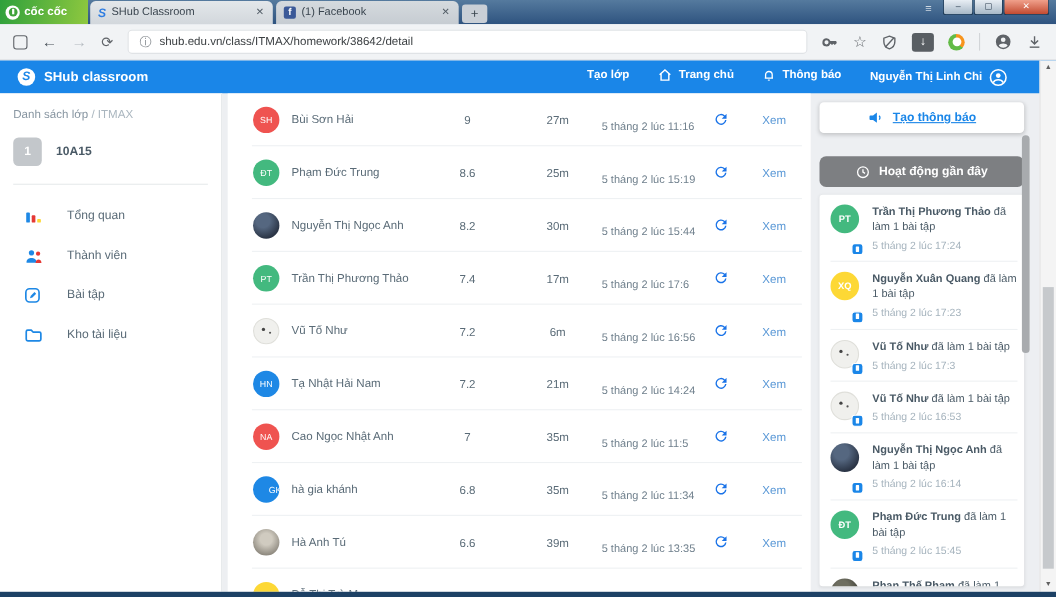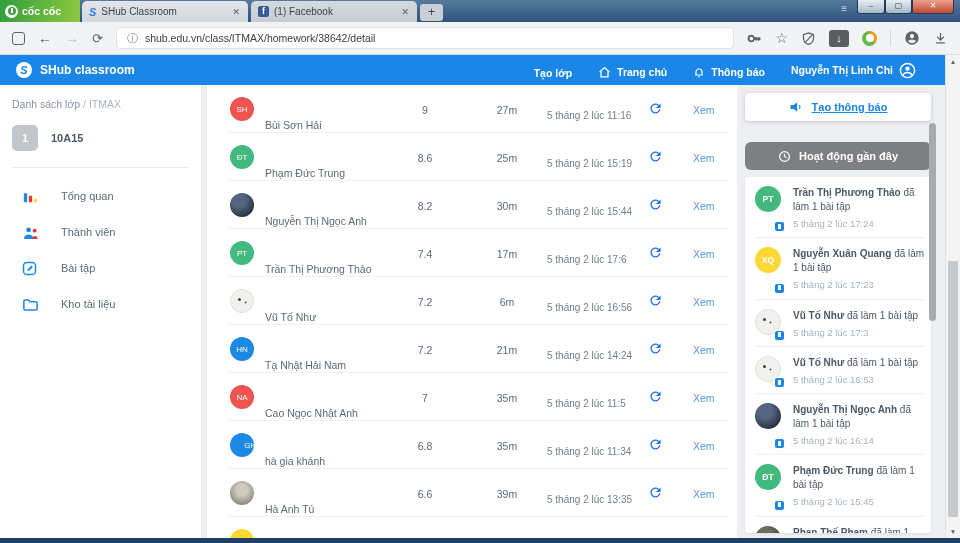--- a/index.html
+++ b/index.html
@@ -53,21 +53,21 @@
     background:conic-gradient(#f7941d 0 130deg,#62bb46 130deg 360deg); position:relative; cursor:pointer;}
   .cc-mini::after { content:""; position:absolute; inset:3.5px; background:#fff; border-radius:50%; }
   .vsep { width:1px; height:16px; background:#d2d5d8; }
 
   
   .appheader { position:absolute; top:55px; left:0; width:960px; height:30px; background:#1a86e8;
     display:flex; align-items:center; padding:0 16px; color:#fff; }
   .brand { display:flex; align-items:center; gap:8px; font-weight:bold; font-size:12px; cursor:pointer;}
   .brand-logo { width:16px; height:16px; background:#fff; border-radius:50%; color:#1a86e8;
     font-weight:800; font-size:11px; text-align:center; line-height:16px; font-style:italic; }
-  .nav { margin-left:auto; display:flex; align-items:flex-end; gap:26px; font-size:10.5px;
+  .nav { margin-left:auto; display:flex; align-items:flex-start; gap:26px; font-size:10.5px;
     font-weight:600; padding-right:28px; }
   .nav-item { display:flex; align-items:center; gap:6px; cursor:pointer; }
 
   
   .content { position:absolute; top:85px; left:0; width:960px; height:489px; background:#edeff2; }
   .sidebar { position:absolute; left:0; top:0; width:202px; height:453px; background:#fff;
     border-right:1px solid #e5e8ea; }
   .crumb { margin:13px 0 0 12px; font-size:10.5px; color:#8795a1; }
   .crumb .cur { color:#aab6bf; }
   .classrow { display:flex; align-items:center; gap:13px; margin:15px 0 0 12px; cursor:pointer;}
@@ -79,21 +79,21 @@
   .menu-item { display:flex; align-items:center; gap:22px; padding:10px 0 10px 22px;
     font-size:11px; color:#5a6b77; cursor:pointer; }
   .mi-icon { width:17px; height:16px; display:flex; align-items:flex-end; }
 
   .main { position:absolute; left:207px; top:0; width:530px; height:453px; background:#fff; overflow:hidden; }
   .rows { list-style:none; }
   .row { position:relative; height:48px; }
   .row::after { content:""; position:absolute; left:22px; right:8px; bottom:0; border-bottom:1px solid #eef1f3; }
   .r-avatar { position:absolute; left:23px; top:12px; width:24px; height:24px; border-radius:50%;
     color:#fff; font-size:8px; font-weight:normal; display:flex; align-items:center; justify-content:center; }
-  .r-name { position:absolute; left:58px; top:34px; font-size:10.5px; color:#5a6b77; }
+  .r-name { position:absolute; left:58px; top:18px; font-size:10.5px; color:#5a6b77; }
   .r-score { position:absolute; left:193px; top:19px; width:50px; text-align:center; font-size:10.5px; color:#5a6b77; }
   .r-dur { position:absolute; left:275px; top:19px; width:50px; text-align:center; font-size:10.5px; color:#5a6b77; }
   .r-date { position:absolute; left:340px; top:25px; width:128px; font-size:10px; color:#70808d; }
   .r-refresh { position:absolute; left:441px; top:16px; width:16px; height:16px; cursor:pointer; }
   .r-view { position:absolute; left:486px; top:19px; font-size:10.5px; color:#5897d6; cursor:pointer; }
 
   .rightpanel { position:absolute; left:745px; top:0; width:186px; height:453px; }
   .notify-btn { height:28px; margin-top:8px; background:#fff; border-radius:4px;
     box-shadow:0 1px 4px rgba(0,0,0,.18); display:flex; align-items:center; justify-content:center;
     gap:9px; color:#1a86e8; font-size:11px; font-weight:bold; cursor:pointer;text-decoration:underline; }

